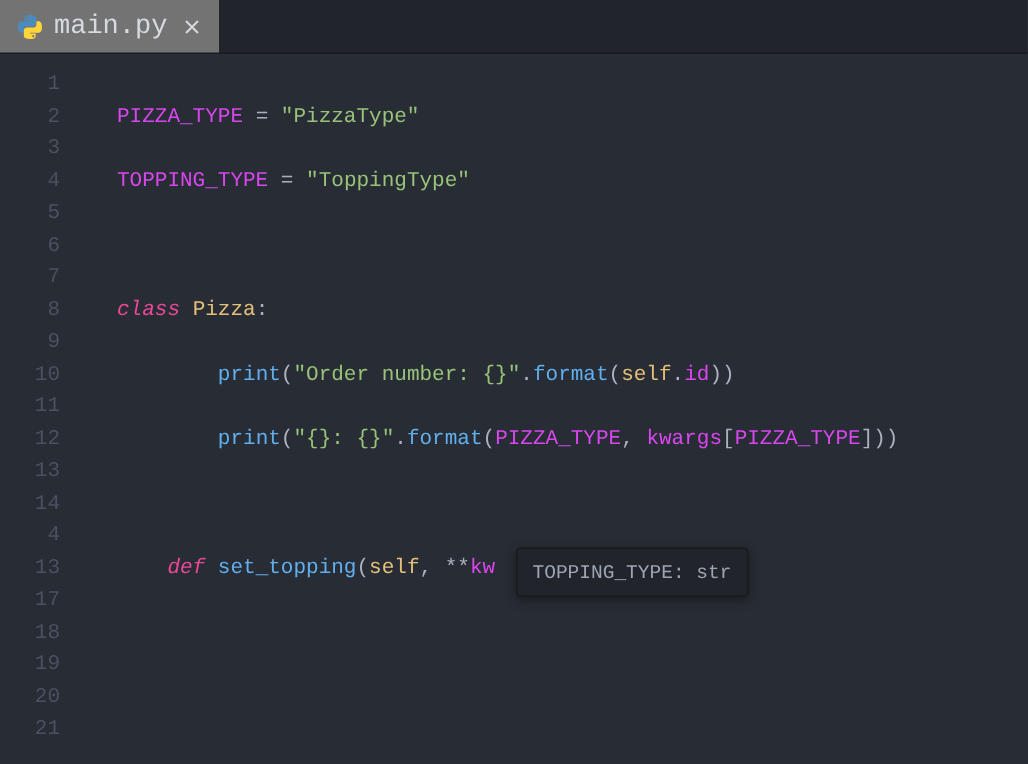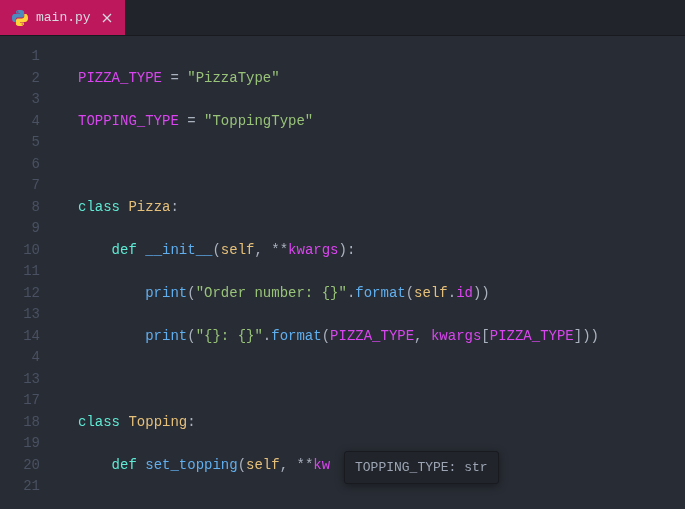--- a/index.html
+++ b/index.html
@@ -17,23 +17,23 @@
     display: flex;
     background: #21252b;
     height: 36px;
     align-items: stretch;
     border-bottom: 1px solid #181a1f;
   }
   .tab {
     display: flex;
     align-items: center;
     padding: 0 10px 0 12px;
-    background: #be185d;
+    background: #737373;
     gap: 8px;
-    font-size: 13px;
+    font-size: 18px;
     color: #d7dae0;
   }
   .tab .file-icon {
     width: 16px; height: 16px;
     display: inline-flex; align-items: center; justify-content: center;
   }
   .tab .close {
     width: 16px; height:16px;
     display:inline-flex; align-items:center; justify-content:center;
     color:#d7dae0; cursor:pointer;
@@ -55,21 +55,21 @@
   .gutter div { padding-right: 18px; }
   .code {
     padding-top: 10px;
     padding-left: 20px;
     white-space: pre;
     line-height: 21.5px;
     position: relative;
     flex: 1;
   }
   .line { position: relative; }
-  .tok-kw   { color:#5eead4; }
+  .tok-kw   { color:#ec4899;font-style:italic; }
   .tok-var  { color:#d946ef; }
   .tok-op   { color:#abb2bf; }
   .tok-pun  { color:#abb2bf; }
   .tok-str  { color:#98c379; }
   .tok-cls  { color:#e5c07b;margin-top:32px; }
   .tok-fn   { color:#61afef; }
   .tok-self { color:#e5c07b; }
   .tok-num  { color:#d19a66; }
   .tok-call { color:#61afef; }
   .hint {
@@ -127,25 +127,23 @@
     <div>19</div>
     <div>20</div>
     <div>21</div>
   </div>
 
   <div class="code">
 <div class="line"><span class="tok-var">PIZZA_TYPE</span> <span class="tok-op">=</span> <span class="tok-str">"PizzaType"</span></div>
 <div class="line"><span class="tok-var">TOPPING_TYPE</span> <span class="tok-op">=</span> <span class="tok-str">"ToppingType"</span></div>
 <div class="line"> </div>
 <div class="line"><span class="tok-kw">class</span> <span class="tok-cls">Pizza</span><span class="tok-pun">:</span></div>
-<div class="line">    <span class="tok-kw">def</span> <span class="tok-fn">__init__</span><span class="tok-pun">(</span><span class="tok-self">self</span><span class="tok-pun">,</span> <span class="tok-op">**</span><span class="tok-var">kwargs</span><span class="tok-pun">)</span><span class="tok-pun">:</span></div>
 <div class="line">        <span class="tok-call">print</span><span class="tok-pun">(</span><span class="tok-str">"Order number: {}"</span><span class="tok-pun">.</span><span class="tok-call">format</span><span class="tok-pun">(</span><span class="tok-self">self</span><span class="tok-pun">.</span><span class="tok-var">id</span><span class="tok-pun">)</span><span class="tok-pun">)</span></div>
 <div class="line">        <span class="tok-call">print</span><span class="tok-pun">(</span><span class="tok-str">"{}: {}"</span><span class="tok-pun">.</span><span class="tok-call">format</span><span class="tok-pun">(</span><span class="tok-var">PIZZA_TYPE</span><span class="tok-pun">,</span> <span class="tok-var">kwargs</span><span class="tok-pun">[</span><span class="tok-var">PIZZA_TYPE</span><span class="tok-pun">]</span><span class="tok-pun">)</span><span class="tok-pun">)</span></div>
 <div class="line"> </div>
-<div class="line"><span class="tok-kw">class</span> <span class="tok-cls">Topping</span><span class="tok-pun">:</span></div>
 <div class="line">    <span class="tok-kw">def</span> <span class="tok-fn">set_topping</span><span class="tok-pun">(</span><span class="tok-self">self</span><span class="tok-pun">,</span> <span class="tok-op">**</span><span class="tok-var">kw</span><div class="hint" style="left:266px; top:-4px;"><span>TOPPING_TYPE: str</span></div></div>
 
 
 
 
 
 
 
 
 

